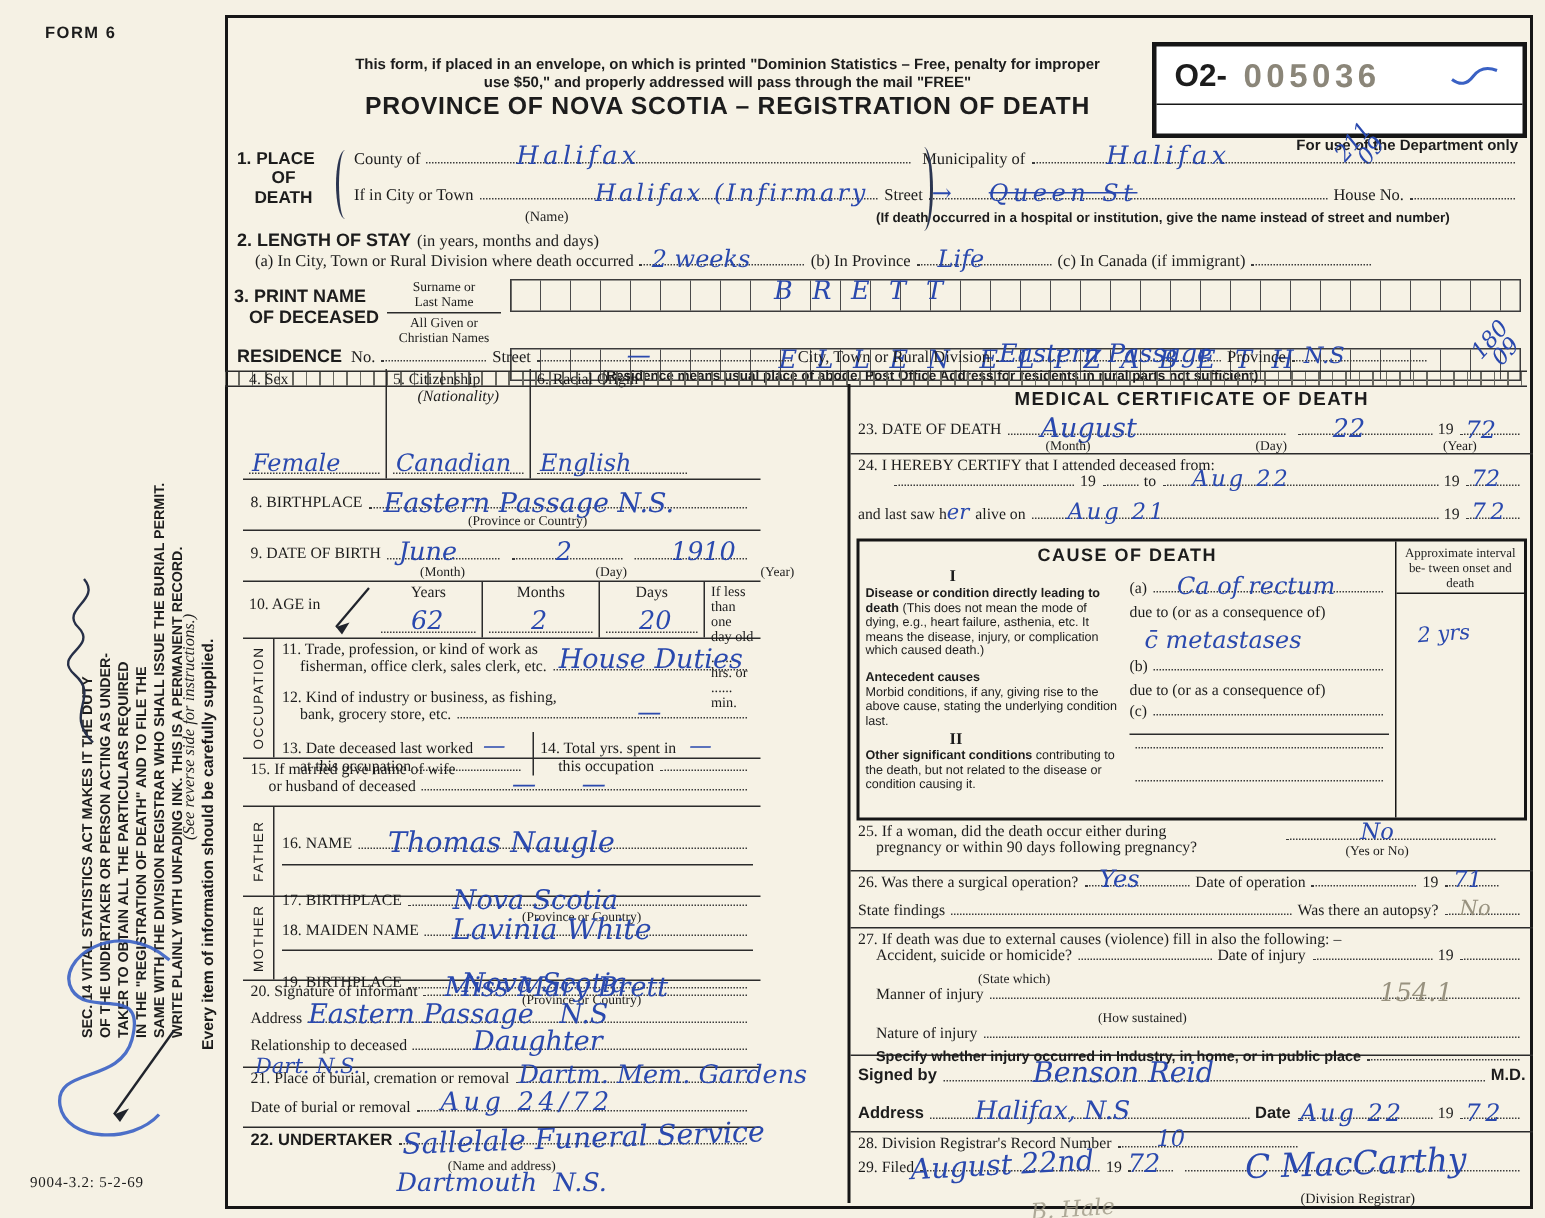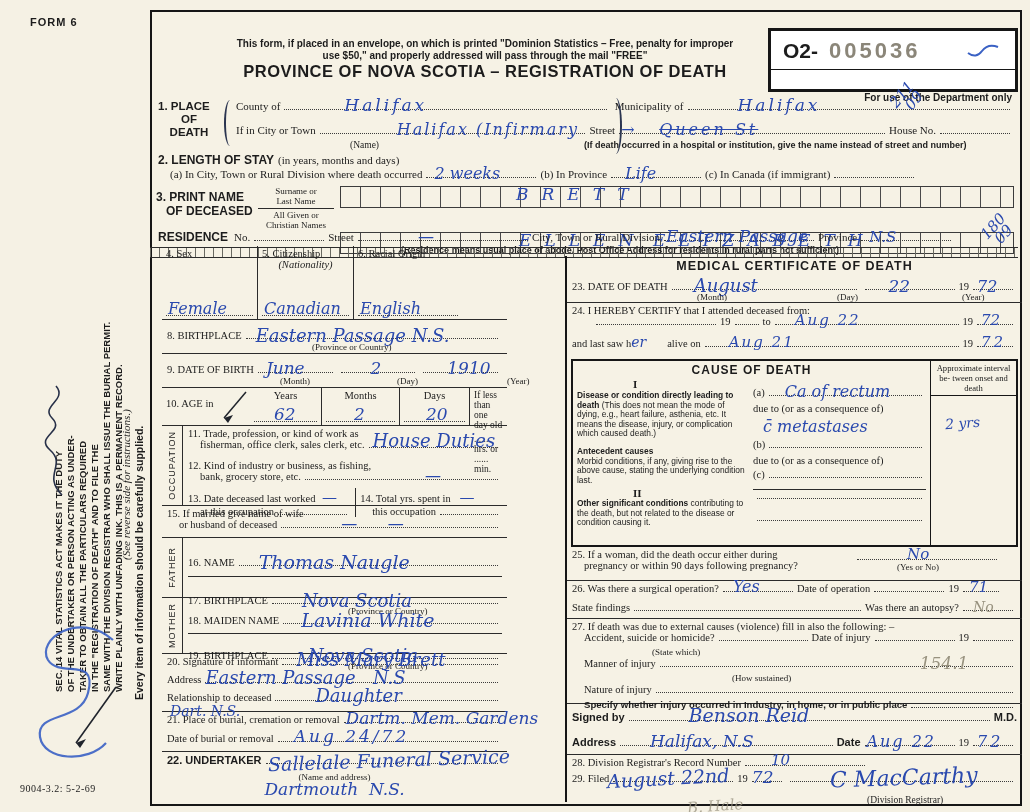--- a/index.html
+++ b/index.html
@@ -448,21 +448,21 @@
             <span class="hw" style="left:20px;bottom:-5px;font-size:15px;letter-spacing:2px;">Aug 22</span>
           </span>
         <span>19</span>
         <span class="dl" style="max-width:36px;">
             <span class="hw" style="left:4px;bottom:-5px;font-size:15px;">72</span>
           </span>
       </div>
       <div class="fr" style="height:18px;">
         <span>and last saw h</span>
         <span class="hw" style="font-size:14px;">er</span>
-        <span style="margin-left:21px;text-align:right;">alive on</span>
+        <span style="margin-left:4px;text-align:right;">alive on</span>
         <span class="dl">
             <span class="hw" style="left:24px;bottom:-5px;font-size:15px;letter-spacing:2px;">Aug 21</span>
           </span>
         <span>19</span>
         <span class="dl" style="max-width:36px;">
             <span class="hw" style="left:4px;bottom:-5px;font-size:15px;letter-spacing:3px;">72</span>
           </span>
       </div>
     </div>
 

